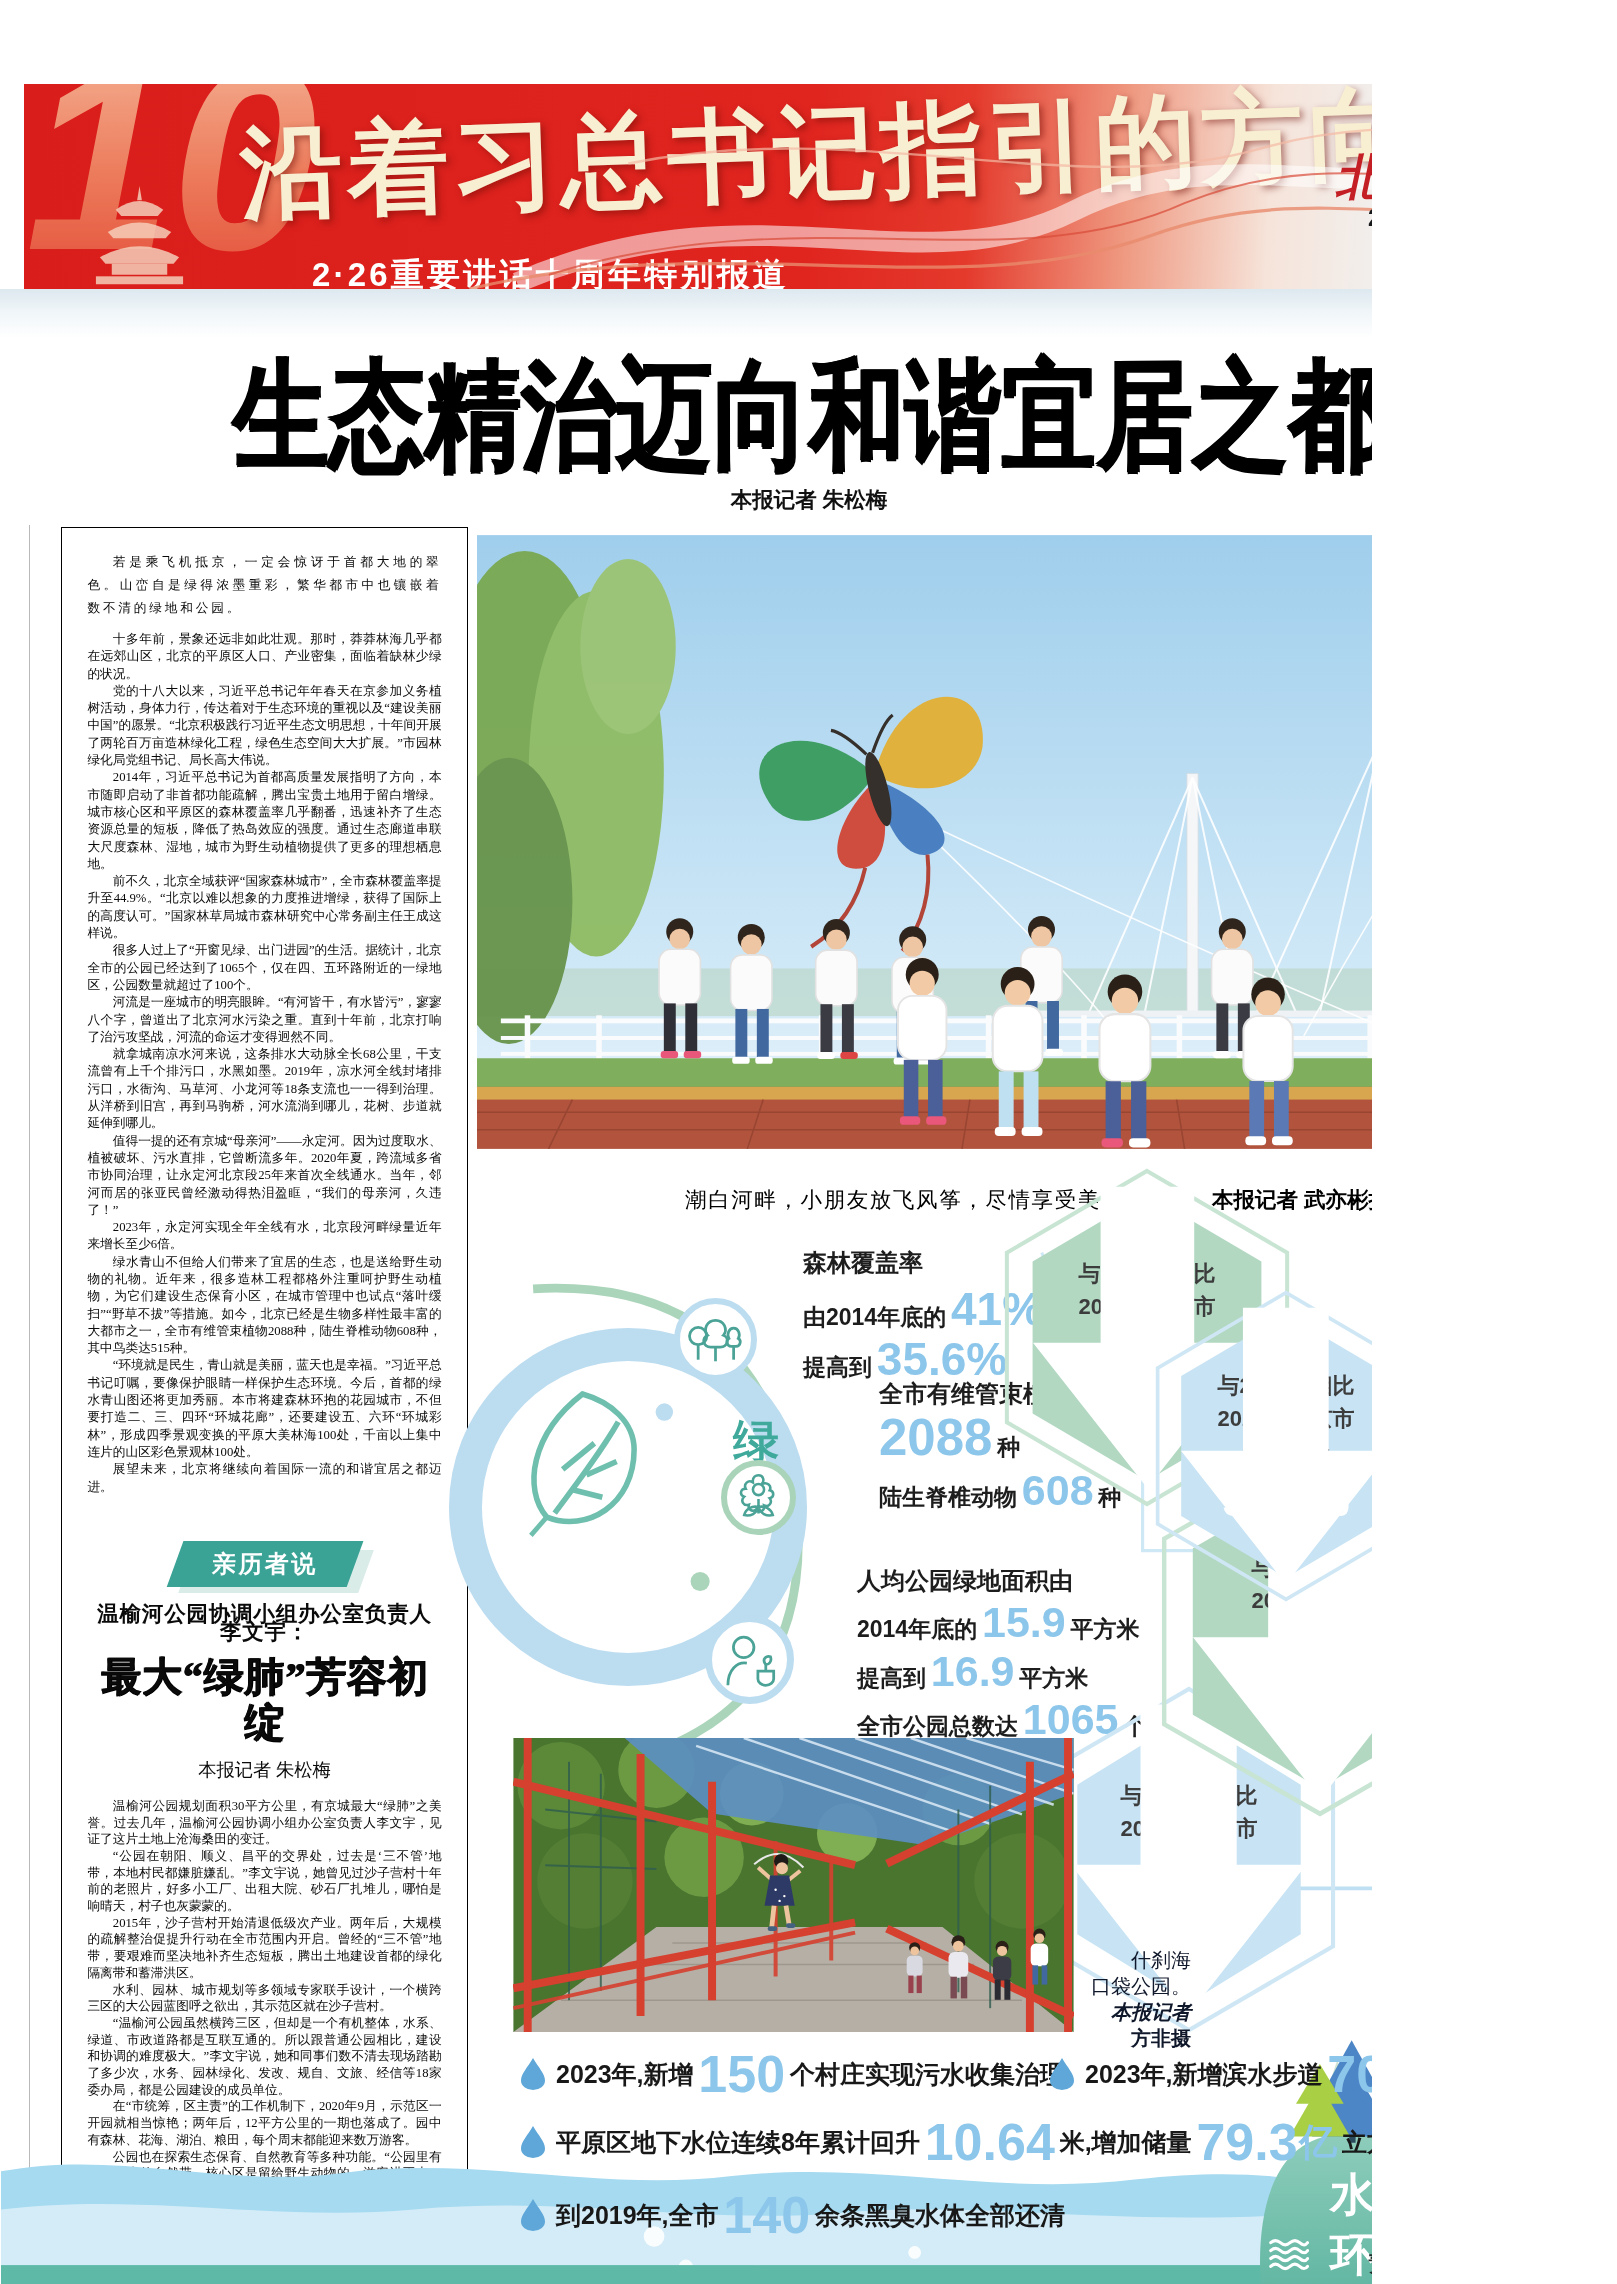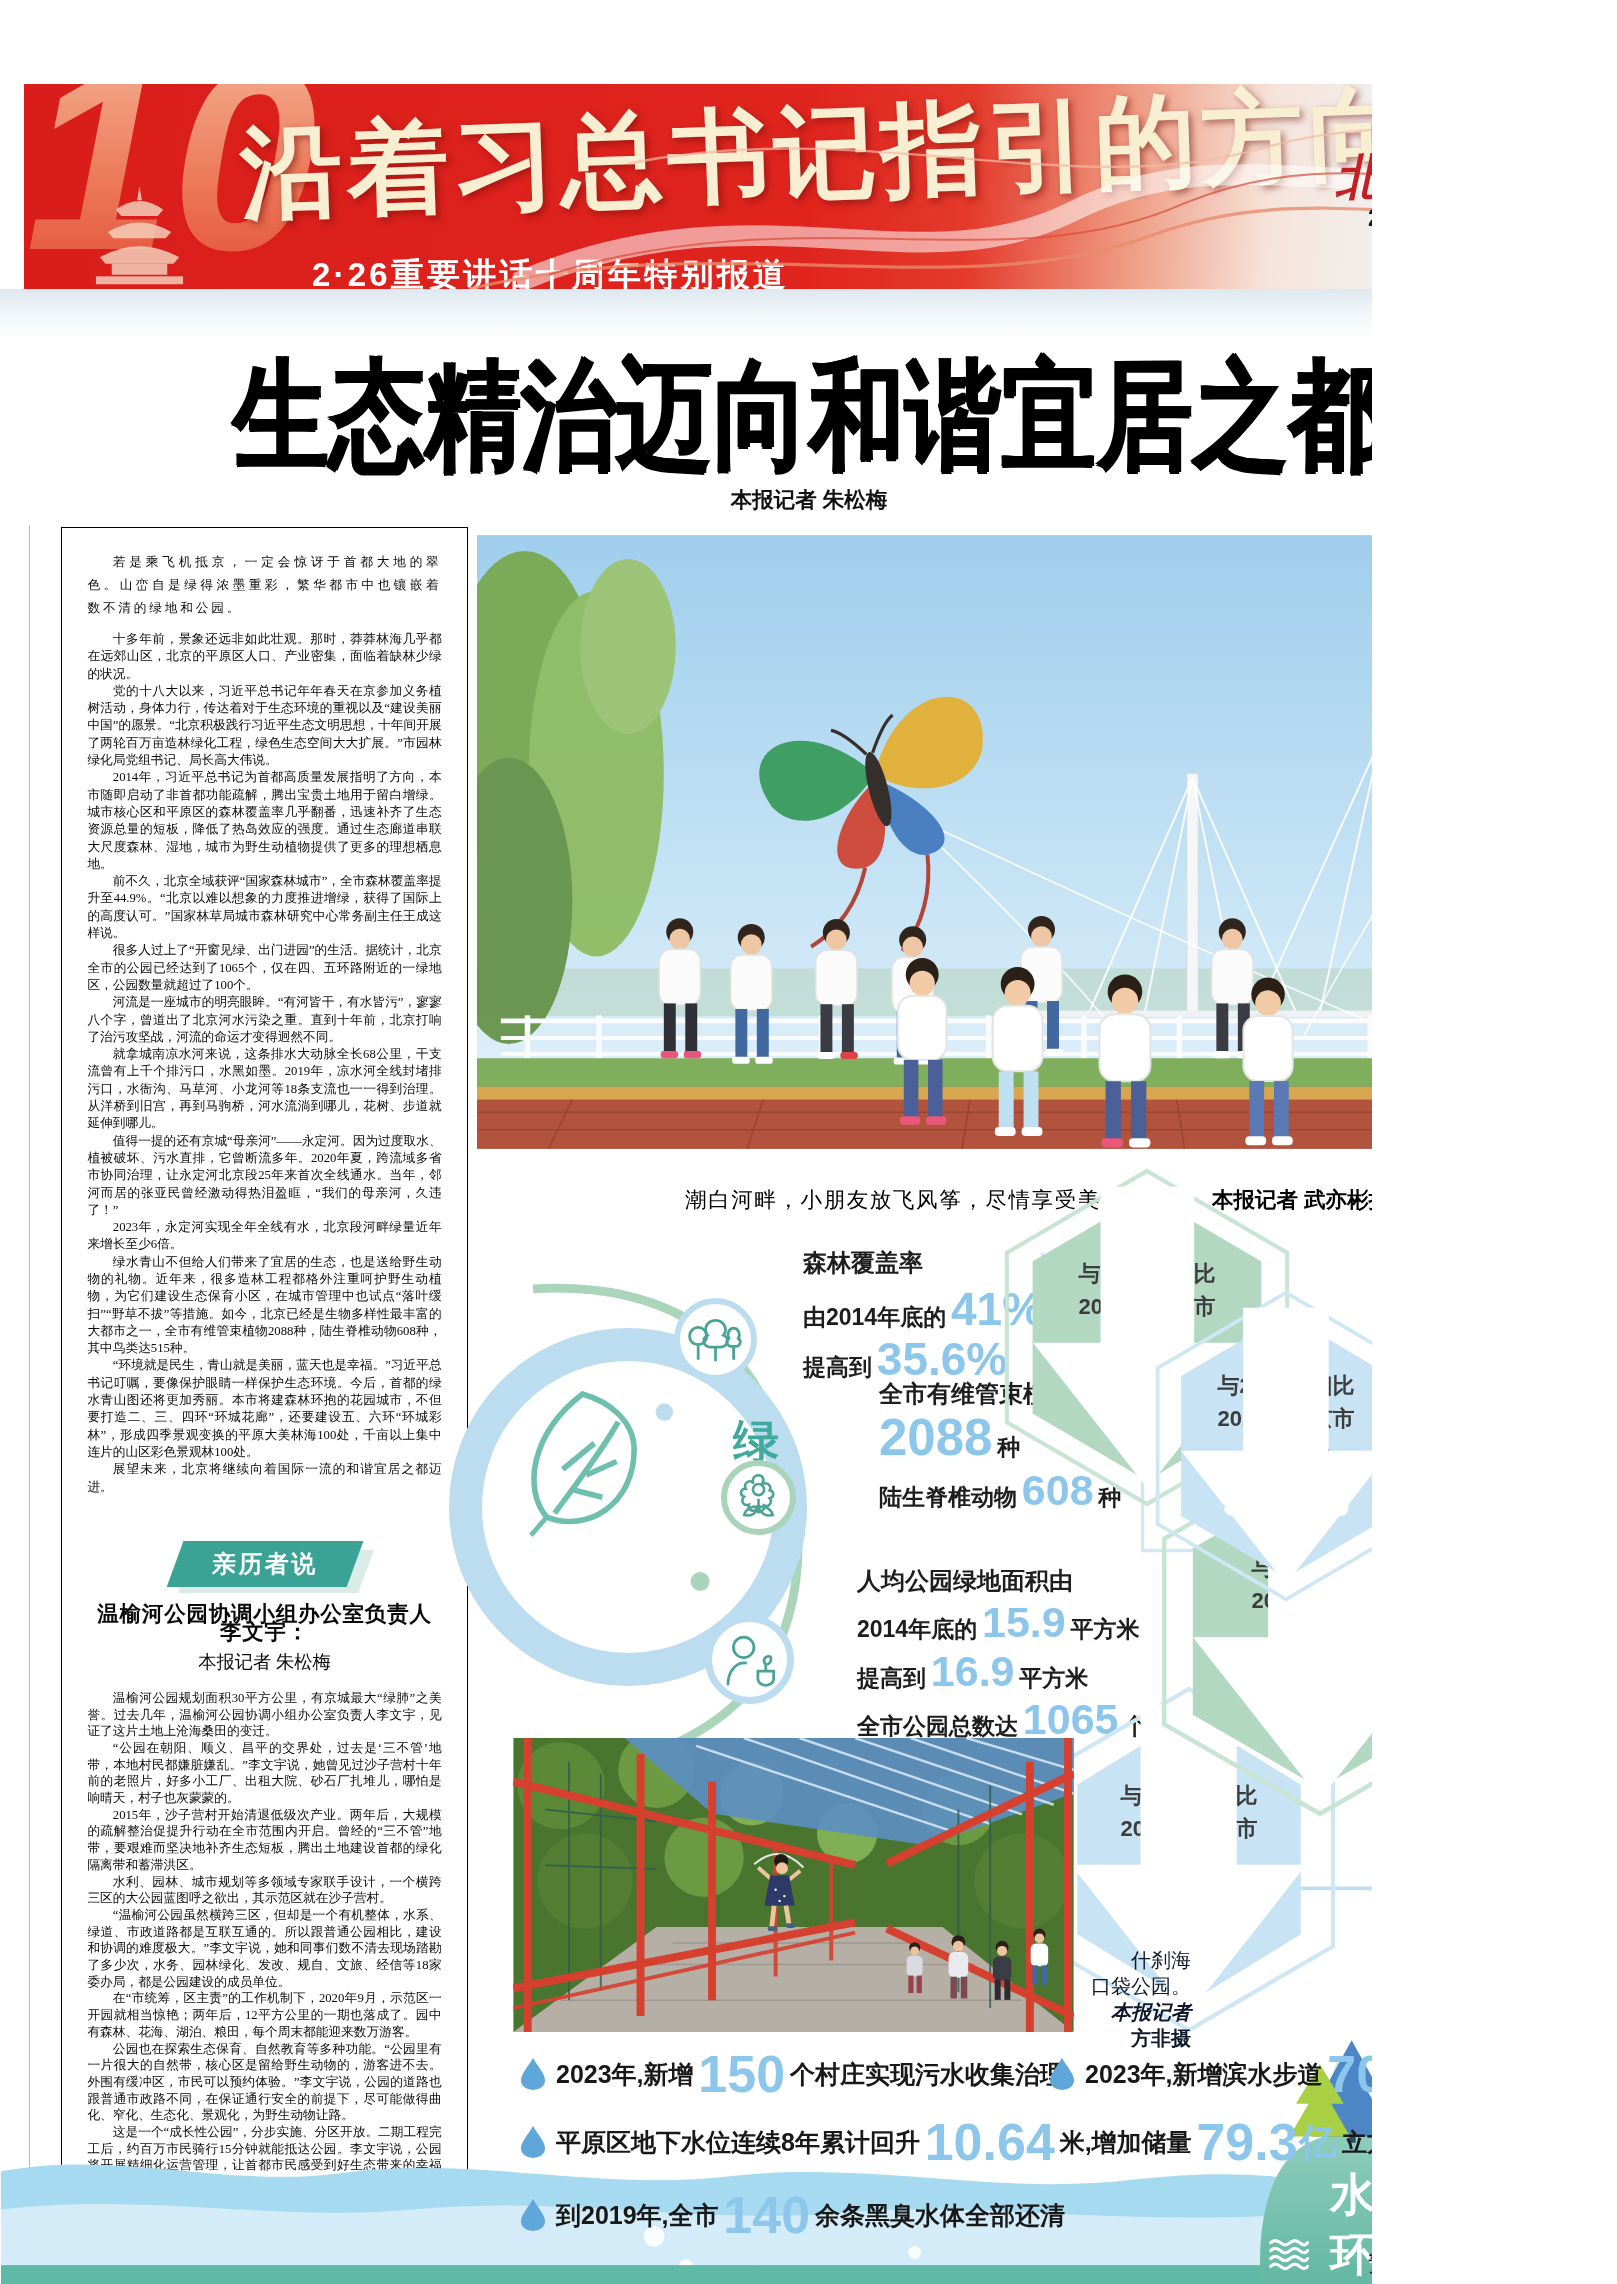--- a/index.html
+++ b/index.html
@@ -151,20 +151,21 @@
     <p>值得一提的还有京城“母亲河”——永定河。因为过度取水、植被破坏、污水直排，它曾断流多年。2020年夏，跨流域多省市协同治理，让永定河北京段25年来首次全线通水。当年，邻河而居的张亚民曾经激动得热泪盈眶，“我们的母亲河，久违了！”</p>
     <p>2023年，永定河实现全年全线有水，北京段河畔绿量近年来增长至少6倍。</p>
     <p>绿水青山不但给人们带来了宜居的生态，也是送给野生动物的礼物。近年来，很多造林工程都格外注重呵护野生动植物，为它们建设生态保育小区，在城市管理中也试点“落叶缓扫”“野草不拔”等措施。如今，北京已经是生物多样性最丰富的大都市之一，全市有维管束植物2088种，陆生脊椎动物608种，其中鸟类达515种。</p>
     <p>“环境就是民生，青山就是美丽，蓝天也是幸福。”习近平总书记叮嘱，要像保护眼睛一样保护生态环境。今后，首都的绿水青山图还将更加秀丽。本市将建森林环抱的花园城市，不但要打造二、三、四环“环城花廊”，还要建设五、六环“环城彩林”，形成四季景观变换的平原大美林海100处，千亩以上集中连片的山区彩色景观林100处。</p>
     <p>展望未来，北京将继续向着国际一流的和谐宜居之都迈进。</p>
 
     <div class="badge-wrap">
       <span class="badge-outer"><span class="badge"><span>亲历者说</span></span></span>
     </div>
     <p class="w-kicker">温榆河公园协调小组办公室负责人李文宇：</p>
+    <p class="w-title">最大“绿肺”芳容初绽</p>
     <p class="w-byline">本报记者 朱松梅</p>
     <p class="wp">温榆河公园规划面积30平方公里，有京城最大“绿肺”之美誉。过去几年，温榆河公园协调小组办公室负责人李文宇，见证了这片土地上沧海桑田的变迁。</p>
     <p class="wp">“公园在朝阳、顺义、昌平的交界处，过去是‘三不管’地带，本地村民都嫌脏嫌乱。”李文宇说，她曾见过沙子营村十年前的老照片，好多小工厂、出租大院、砂石厂扎堆儿，哪怕是响晴天，村子也灰蒙蒙的。</p>
     <p class="wp">2015年，沙子营村开始清退低级次产业。两年后，大规模的疏解整治促提升行动在全市范围内开启。曾经的“三不管”地带，要艰难而坚决地补齐生态短板，腾出土地建设首都的绿化隔离带和蓄滞洪区。</p>
     <p class="wp">水利、园林、城市规划等多领域专家联手设计，一个横跨三区的大公园蓝图呼之欲出，其示范区就在沙子营村。</p>
     <p class="wp">“温榆河公园虽然横跨三区，但却是一个有机整体，水系、绿道、市政道路都是互联互通的。所以跟普通公园相比，建设和协调的难度极大。”李文宇说，她和同事们数不清去现场踏勘了多少次，水务、园林绿化、发改、规自、文旅、经信等18家委办局，都是公园建设的成员单位。</p>
     <p class="wp">在“市统筹，区主责”的工作机制下，2020年9月，示范区一开园就相当惊艳；两年后，12平方公里的一期也落成了。园中有森林、花海、湖泊、粮田，每个周末都能迎来数万游客。</p>
     <p class="wp">公园也在探索生态保育、自然教育等多种功能。“公园里有一片很大的自然带，核心区是留给野生动物的，游客进不去。外围有缓冲区，市民可以预约体验。”李文宇说，公园的道路也跟普通市政路不同，在保证通行安全的前提下，尽可能做得曲化、窄化、生态化、景观化，为野生动物让路。</p>
     <p class="wp">这是一个“成长性公园”，分步实施、分区开放。二期工程完工后，约百万市民骑行15分钟就能抵达公园。李文宇说，公园将开展精细化运营管理，让首都市民感受到好生态带来的幸福感。</p>
   </div>

